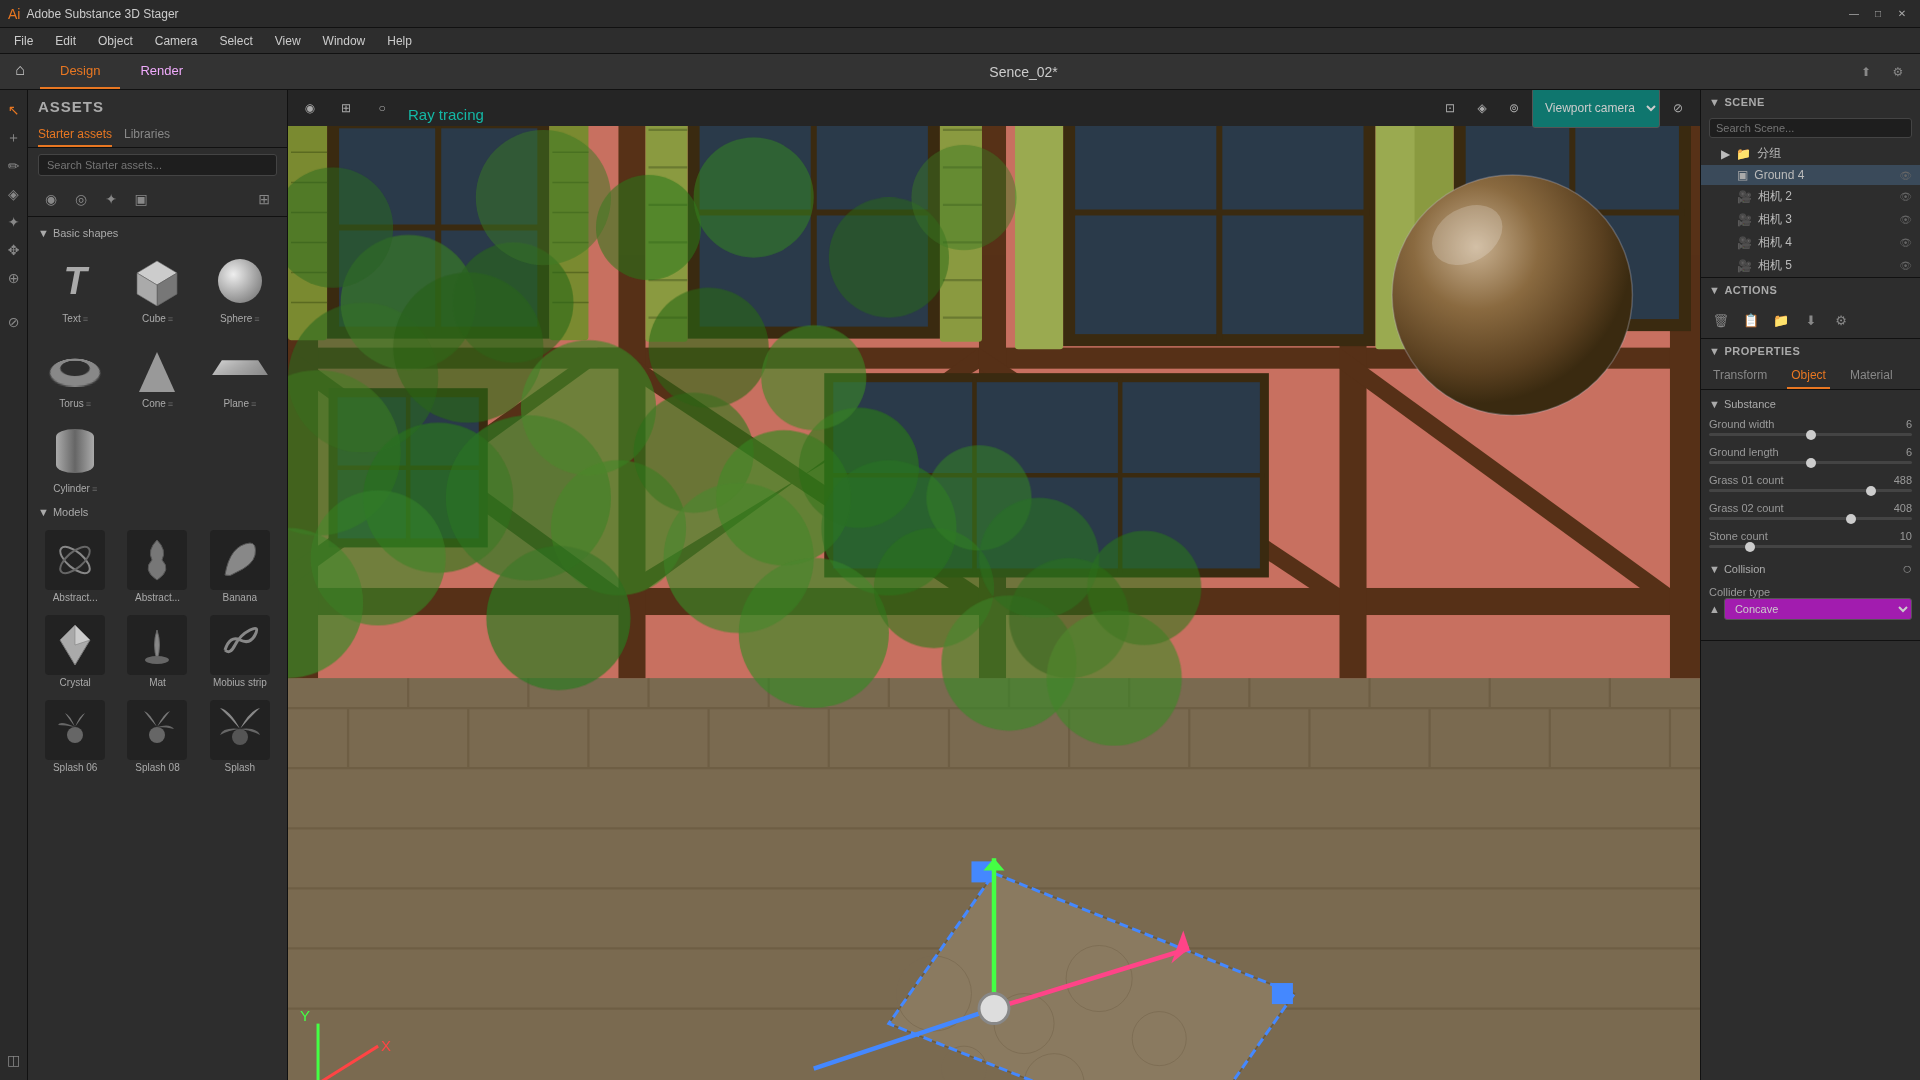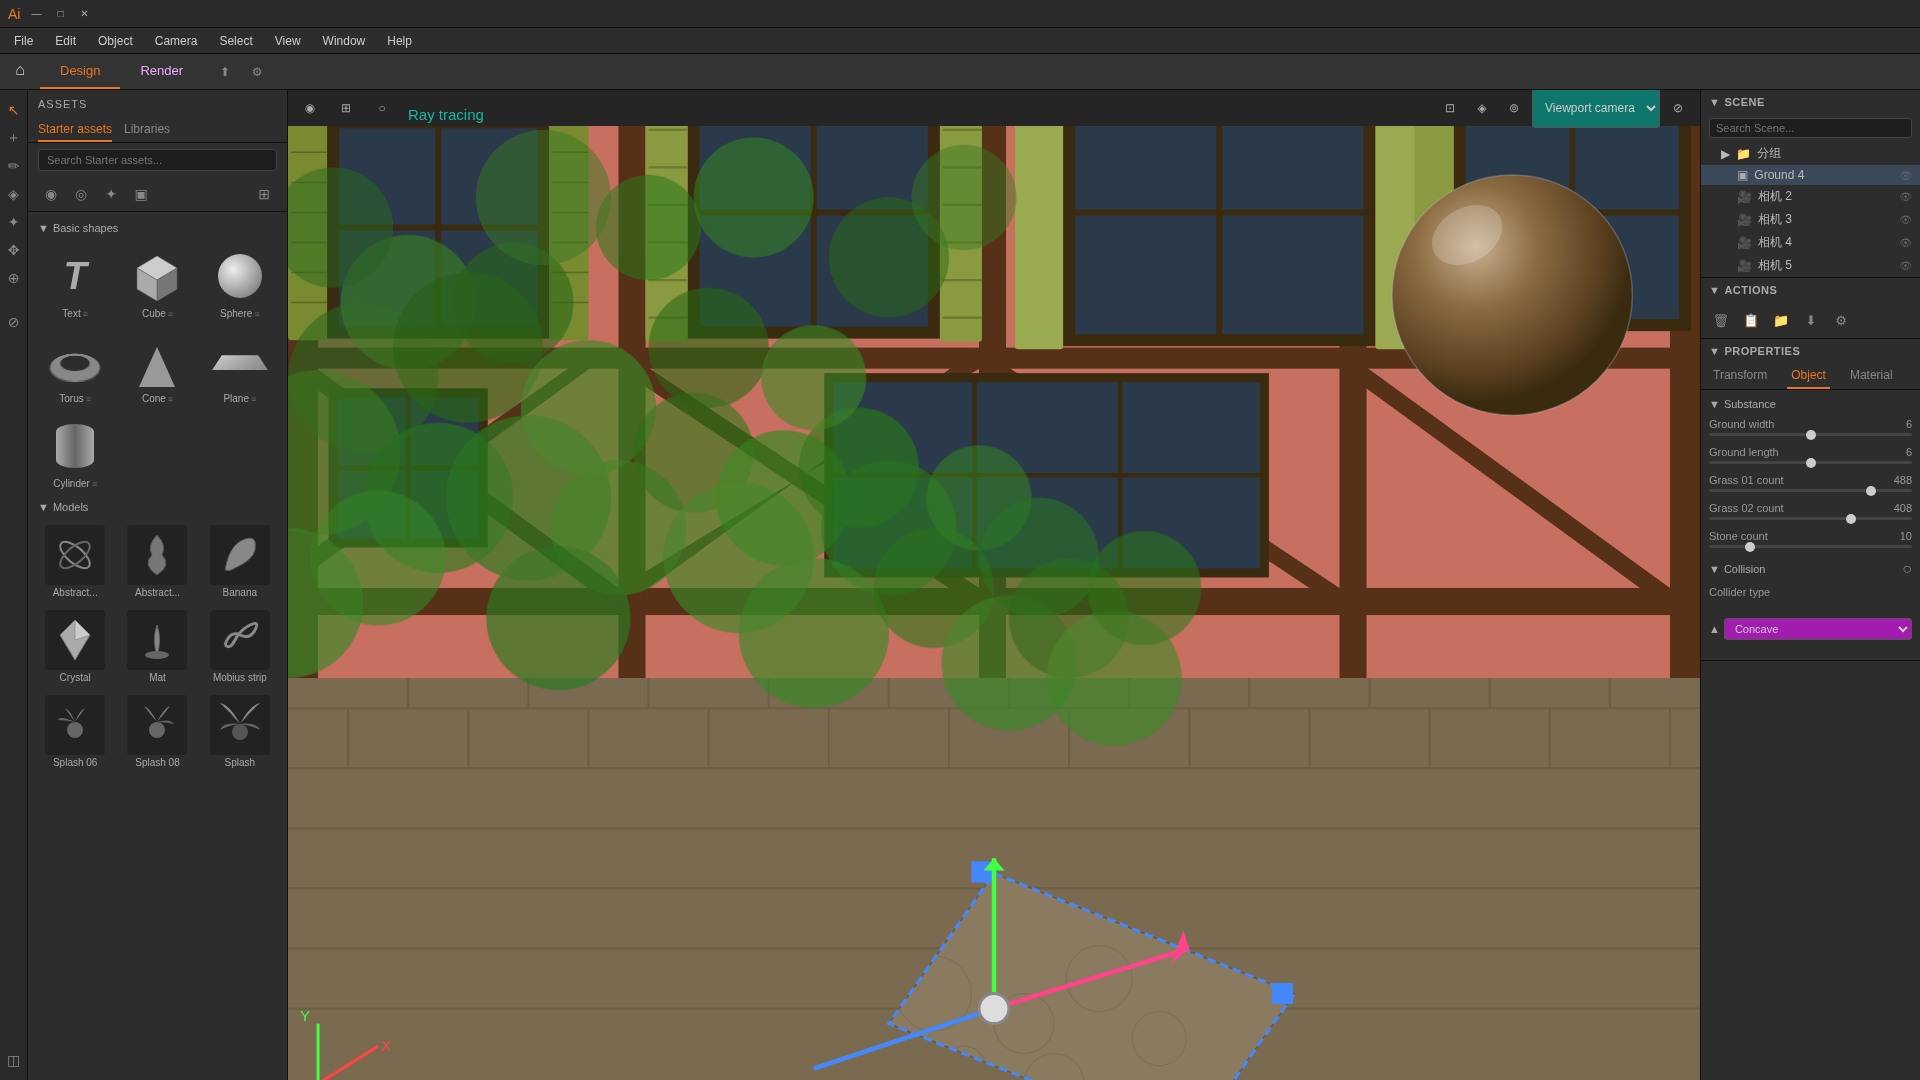--- a/index.html
+++ b/index.html
@@ -89,22 +89,22 @@
     #assets-panel {
       width: 260px;
       background: #2d2d2d;
       display: flex;
       flex-direction: column;
       border-right: 1px solid #111;
       flex-shrink: 0;
     }
     #assets-header {
       padding: 8px 10px;
-      font-size: 11px;
-      font-weight: normal;
+      font-size: 15px;
+      font-weight: bold;
       color: #aaa;
       text-transform: uppercase;
       letter-spacing: 1px;
     }
     #assets-tabs {
       display: flex;
       padding: 0 10px;
       border-bottom: 1px solid #111;
       gap: 12px;
     }
@@ -323,21 +323,21 @@
       gap: 4px;
       font-size: 11px;
       color: #aaa;
       margin-bottom: 8px;
       cursor: pointer;
     }
     .prop-row {
       display: flex;
       align-items: center;
       justify-content: space-between;
-      margin-bottom: 20px;
+      margin-bottom: 0;
     }
     .prop-label {
       font-size: 11px;
       color: #999;
       flex: 1;
     }
     .prop-slider-row {
       margin-bottom: 10px;
     }
     .prop-slider-label {
@@ -451,20 +451,21 @@
       color: #888; cursor: pointer; border-radius: 3px;
     }
     ::-webkit-scrollbar-track { background: #222; }
     ::-webkit-scrollbar-thumb { background: #555; border-radius: 3px; }
   </style>
 </head>
 <body>
 
 <div id="title-bar">
   <span id="title-bar-icon">Ai</span>
+  <span id="title-bar-title">Adobe Substance 3D Stager</span>
   <div id="title-bar-controls">
     <div class="title-btn">—</div>
     <div class="title-btn">□</div>
     <div class="title-btn close-btn">✕</div>
   </div>
 </div>
 
 <div id="menu-bar">
   <span class="menu-item">File</span>
   <span class="menu-item">Edit</span>
@@ -473,20 +474,21 @@
   <span class="menu-item">Select</span>
   <span class="menu-item">View</span>
   <span class="menu-item">Window</span>
   <span class="menu-item">Help</span>
 </div>
 
 <div id="second-toolbar">
   <div class="toolbar-btn" style="width:40px; color:#ccc;">⌂</div>
   <div class="second-tab active">Design</div>
   <div class="second-tab">Render</div>
+  <div id="scene-title">Sence_02*</div>
   <div class="second-toolbar-right">
     <div class="s-btn">⬆</div>
     <div class="s-btn">⚙</div>
   </div>
 </div>
 
 <div id="main">
 
   <div id="left-icons">
     <div class="left-icon active">↖</div>

